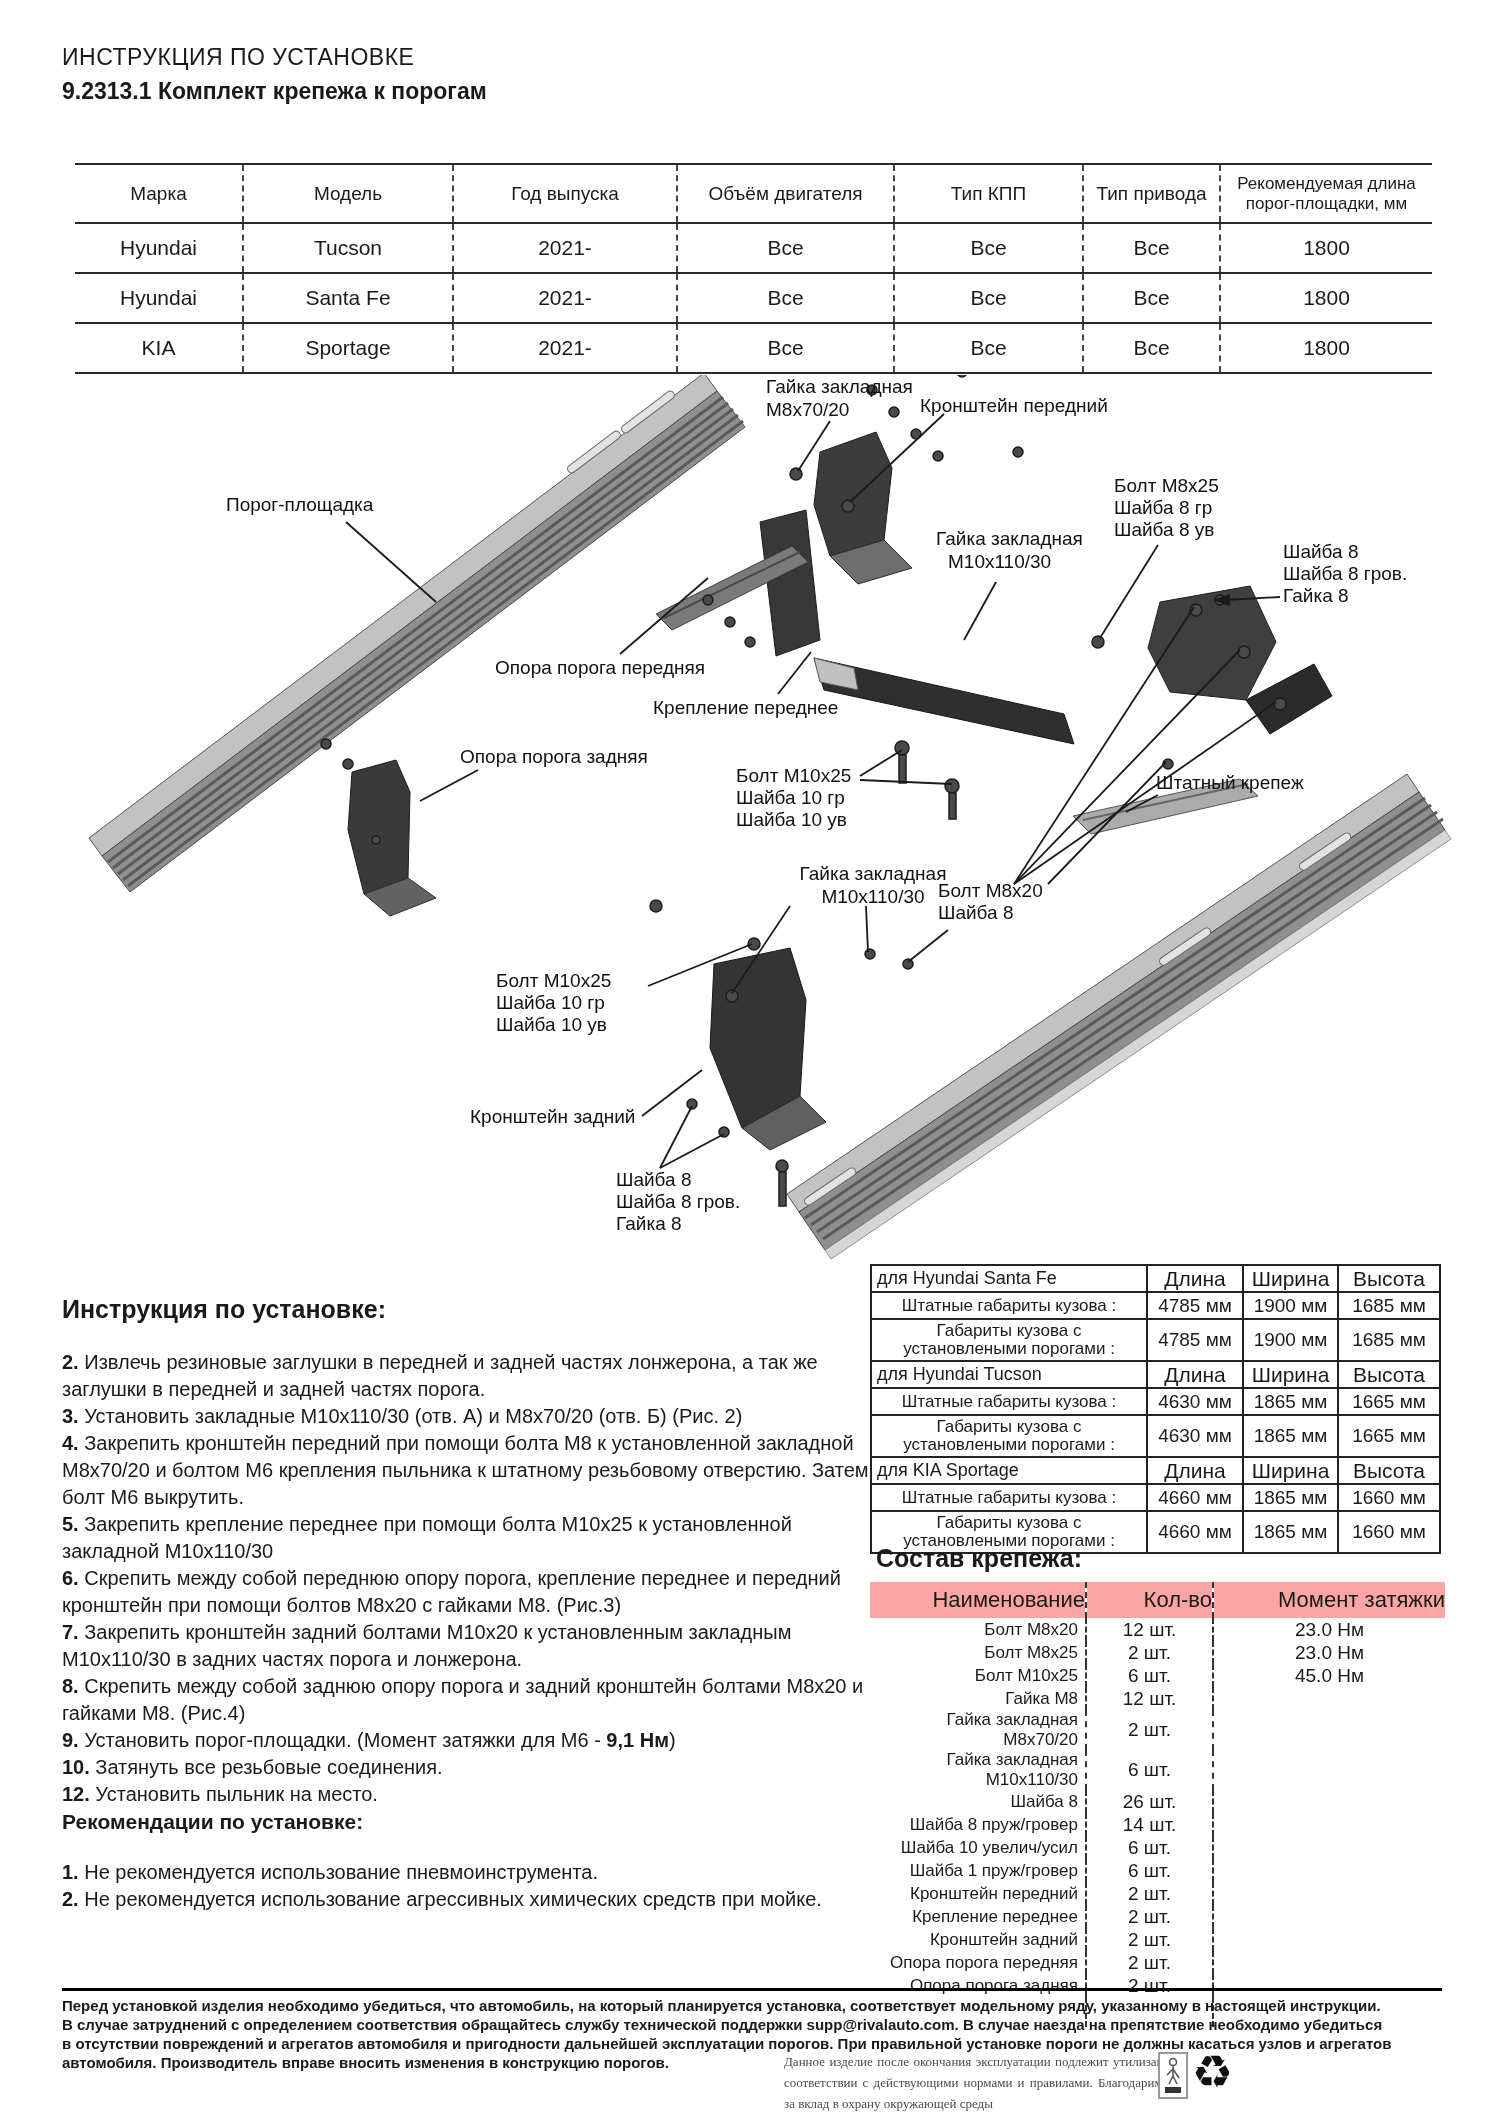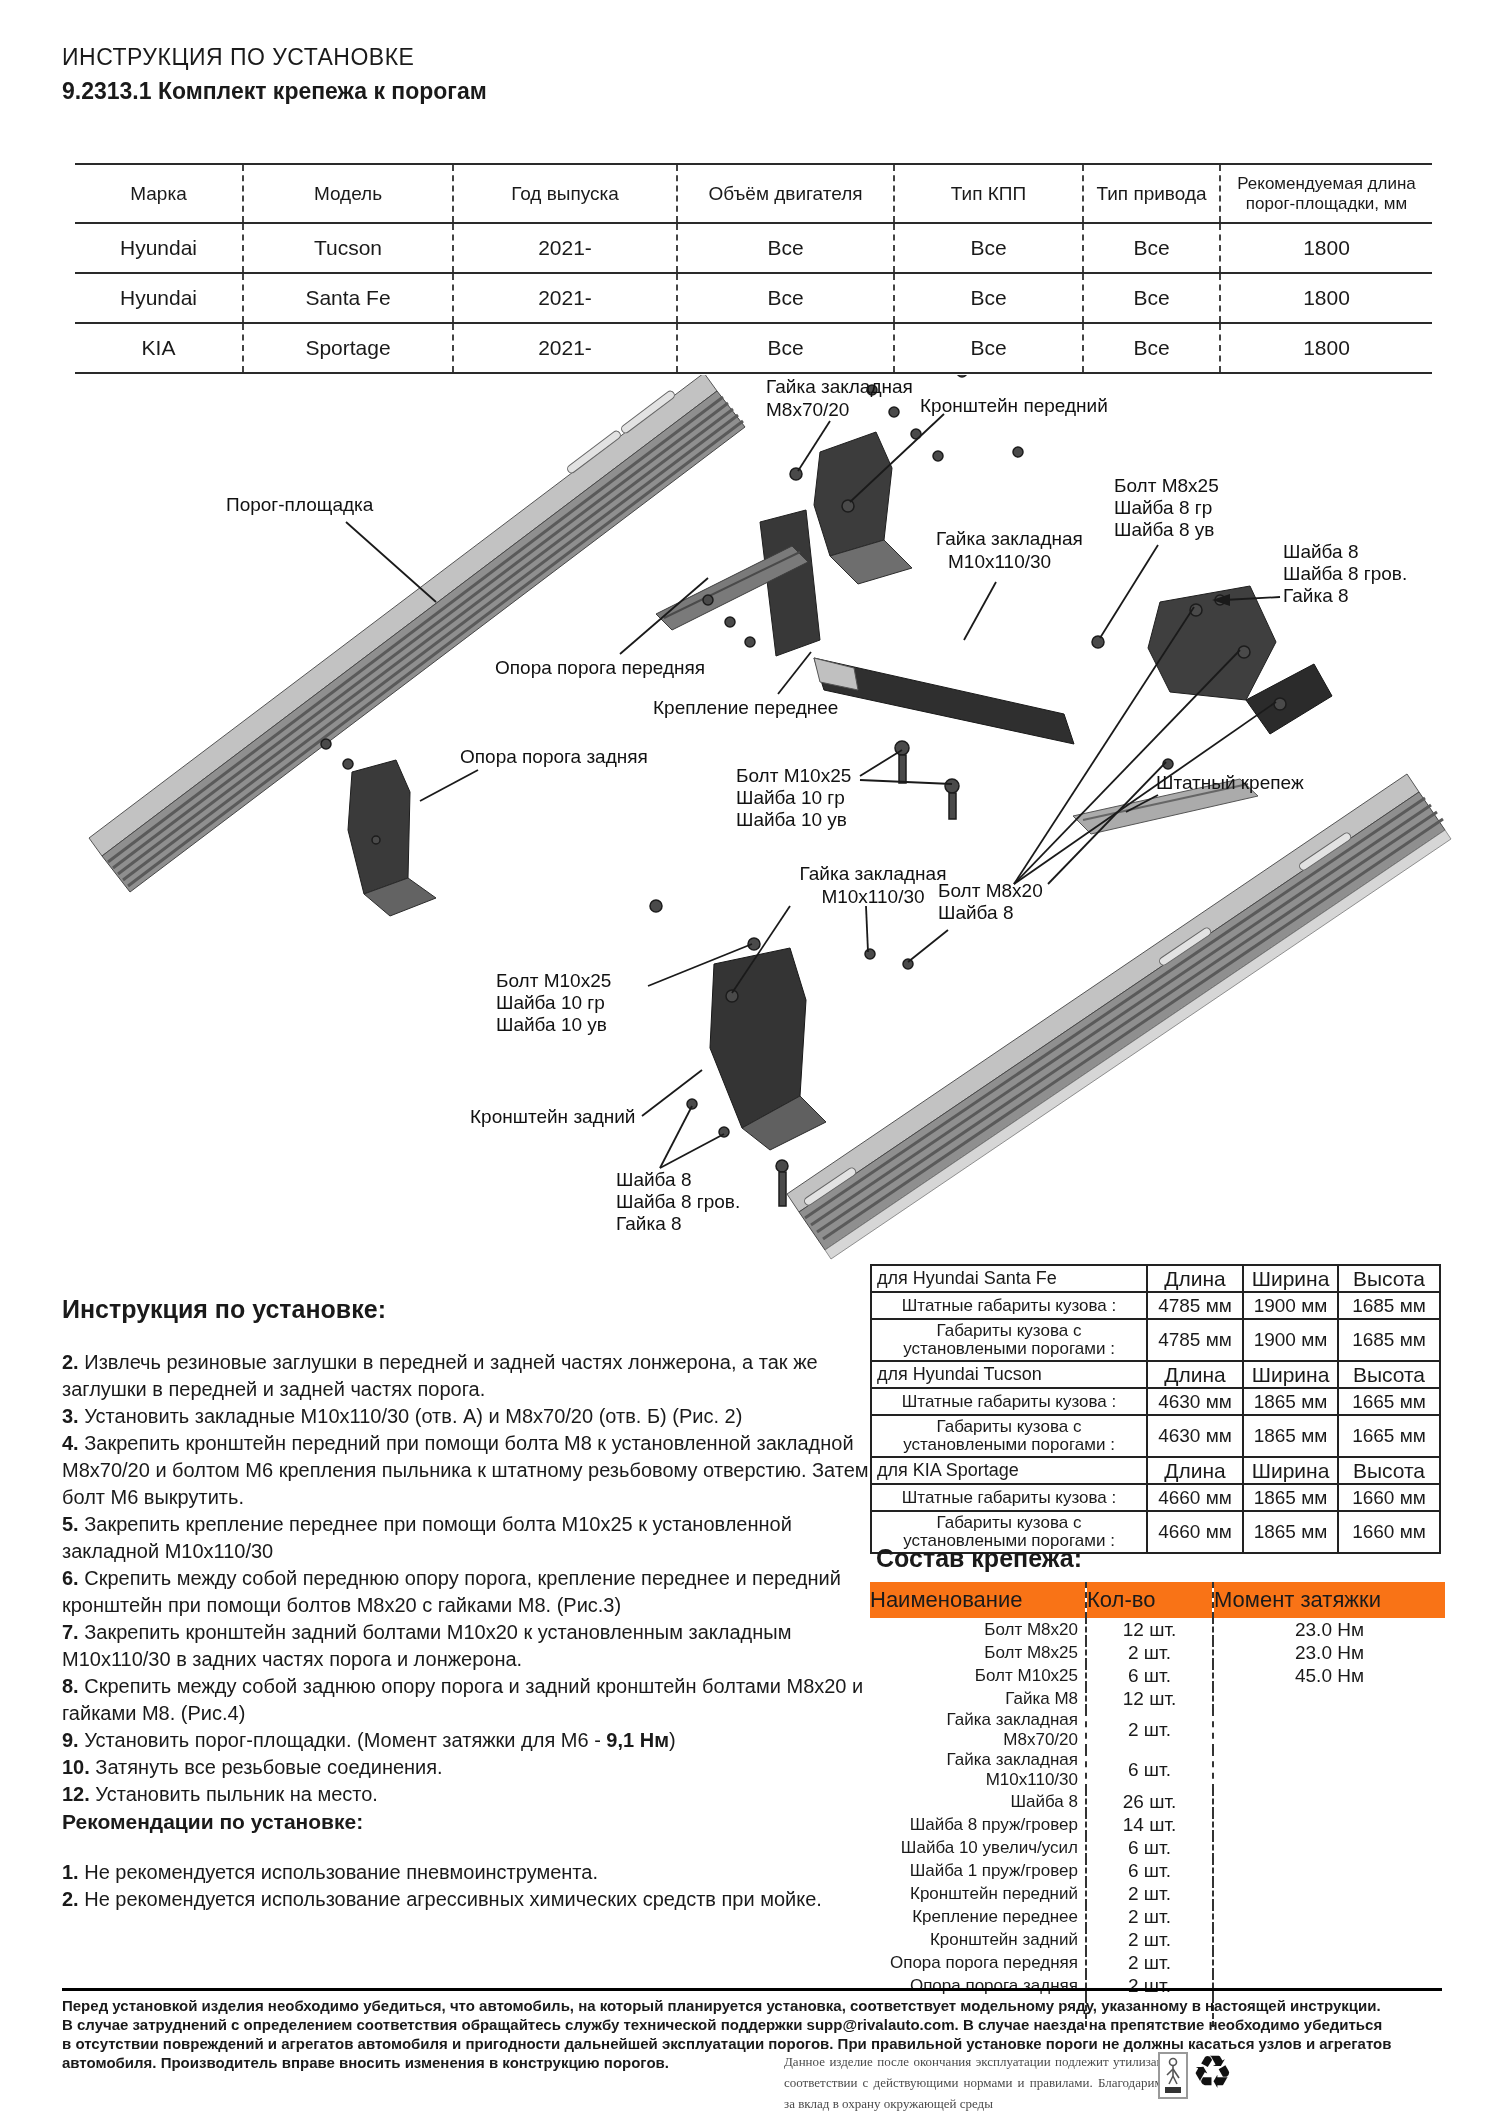--- a/index.html
+++ b/index.html
@@ -41,21 +41,21 @@
   .dims td{border:2px solid #222;vertical-align:middle;overflow:hidden}
   .dims td.dt{font-size:18px;text-align:left;padding:2px 5px;height:27px}
   .dims td.dh{font-size:21px;text-align:center}
   .dims td.dl{font-size:17px;text-align:center;padding:2px 5px;line-height:18px;height:27px}
   .dims td.dv{font-size:19px;text-align:center}
 
   
   .hwtitle{position:absolute;left:876px;top:1544px;font-size:25px;font-weight:bold}
   table.hw{position:absolute;left:870px;top:1582px;width:575px;border-collapse:collapse;table-layout:fixed}
   .hw th,.hw td{vertical-align:middle;overflow:hidden}
-  .hw th{background:#f97316;font-weight:normal;font-size:22px;height:36px;text-align:left}
+  .hw th{background:#fca5a5;font-weight:normal;font-size:22px;height:36px;text-align:right}
   .hw th:nth-child(-n+2),.hw td:nth-child(-n+2){border-right:2px dashed #333}
   .hw td.hn{font-size:17px;text-align:right;padding-right:7px;height:23px}
   .hw td.hq{font-size:19px;text-align:center}
   .hw td.ht{font-size:19px;text-align:center}
   .hw tr.sp td{height:30px}
 
   
   .footer{position:absolute;left:62px;top:1988px;width:1380px;border-top:3px solid #000;padding-top:5px}
   .fline{font-size:15px;font-weight:bold;line-height:19px;white-space:nowrap}
   .smallprint{position:absolute;left:784px;top:2051px;width:404px;

